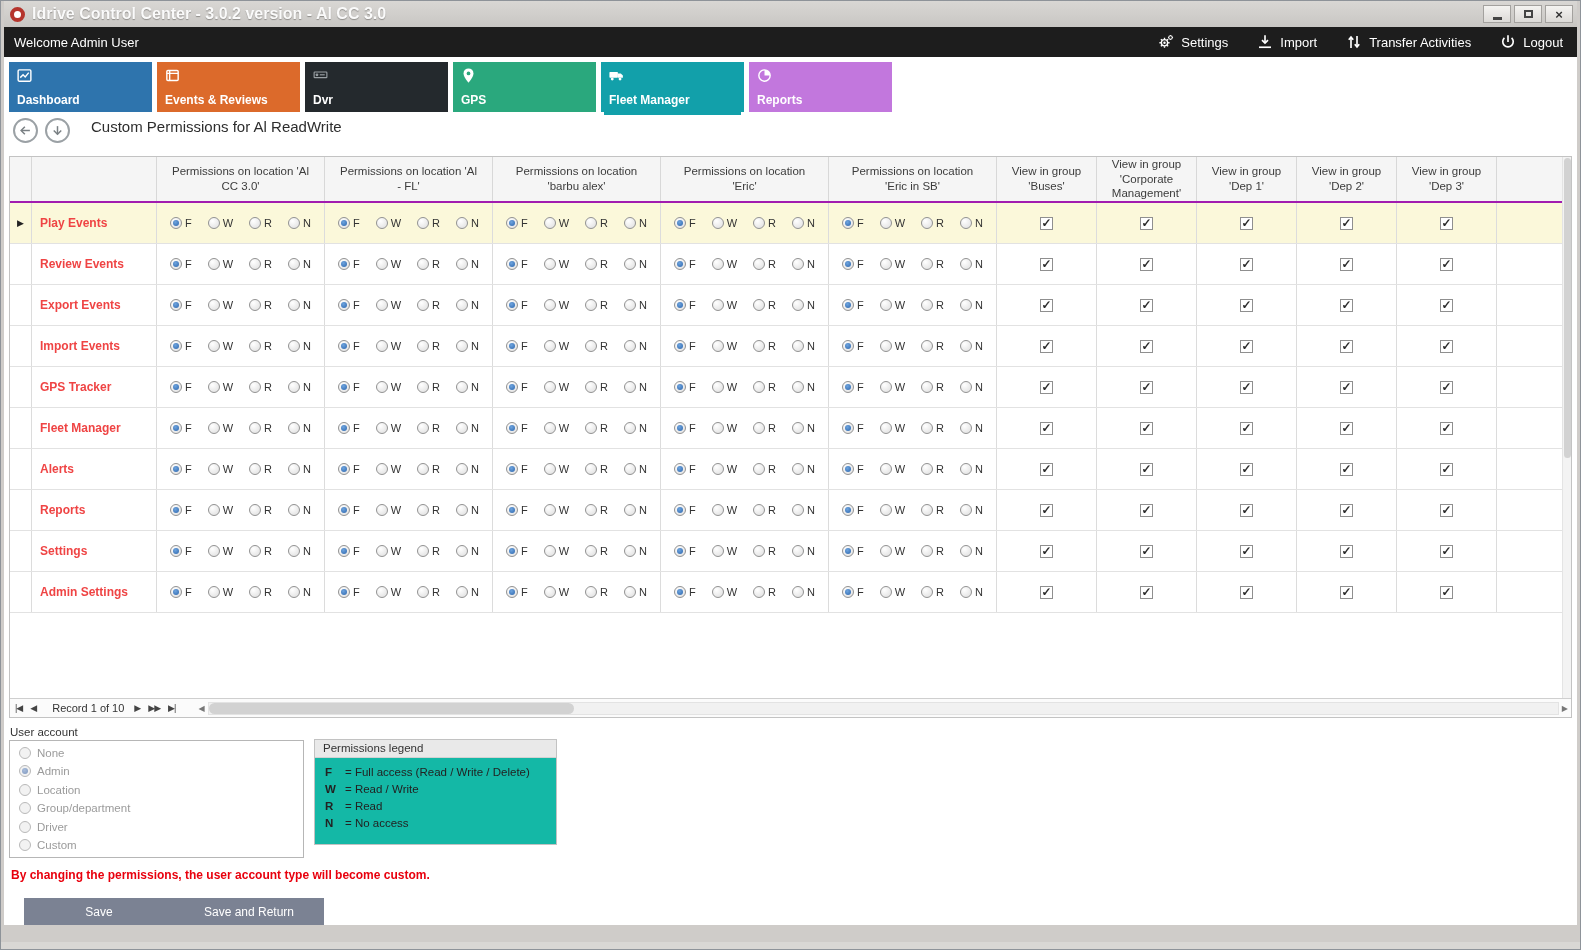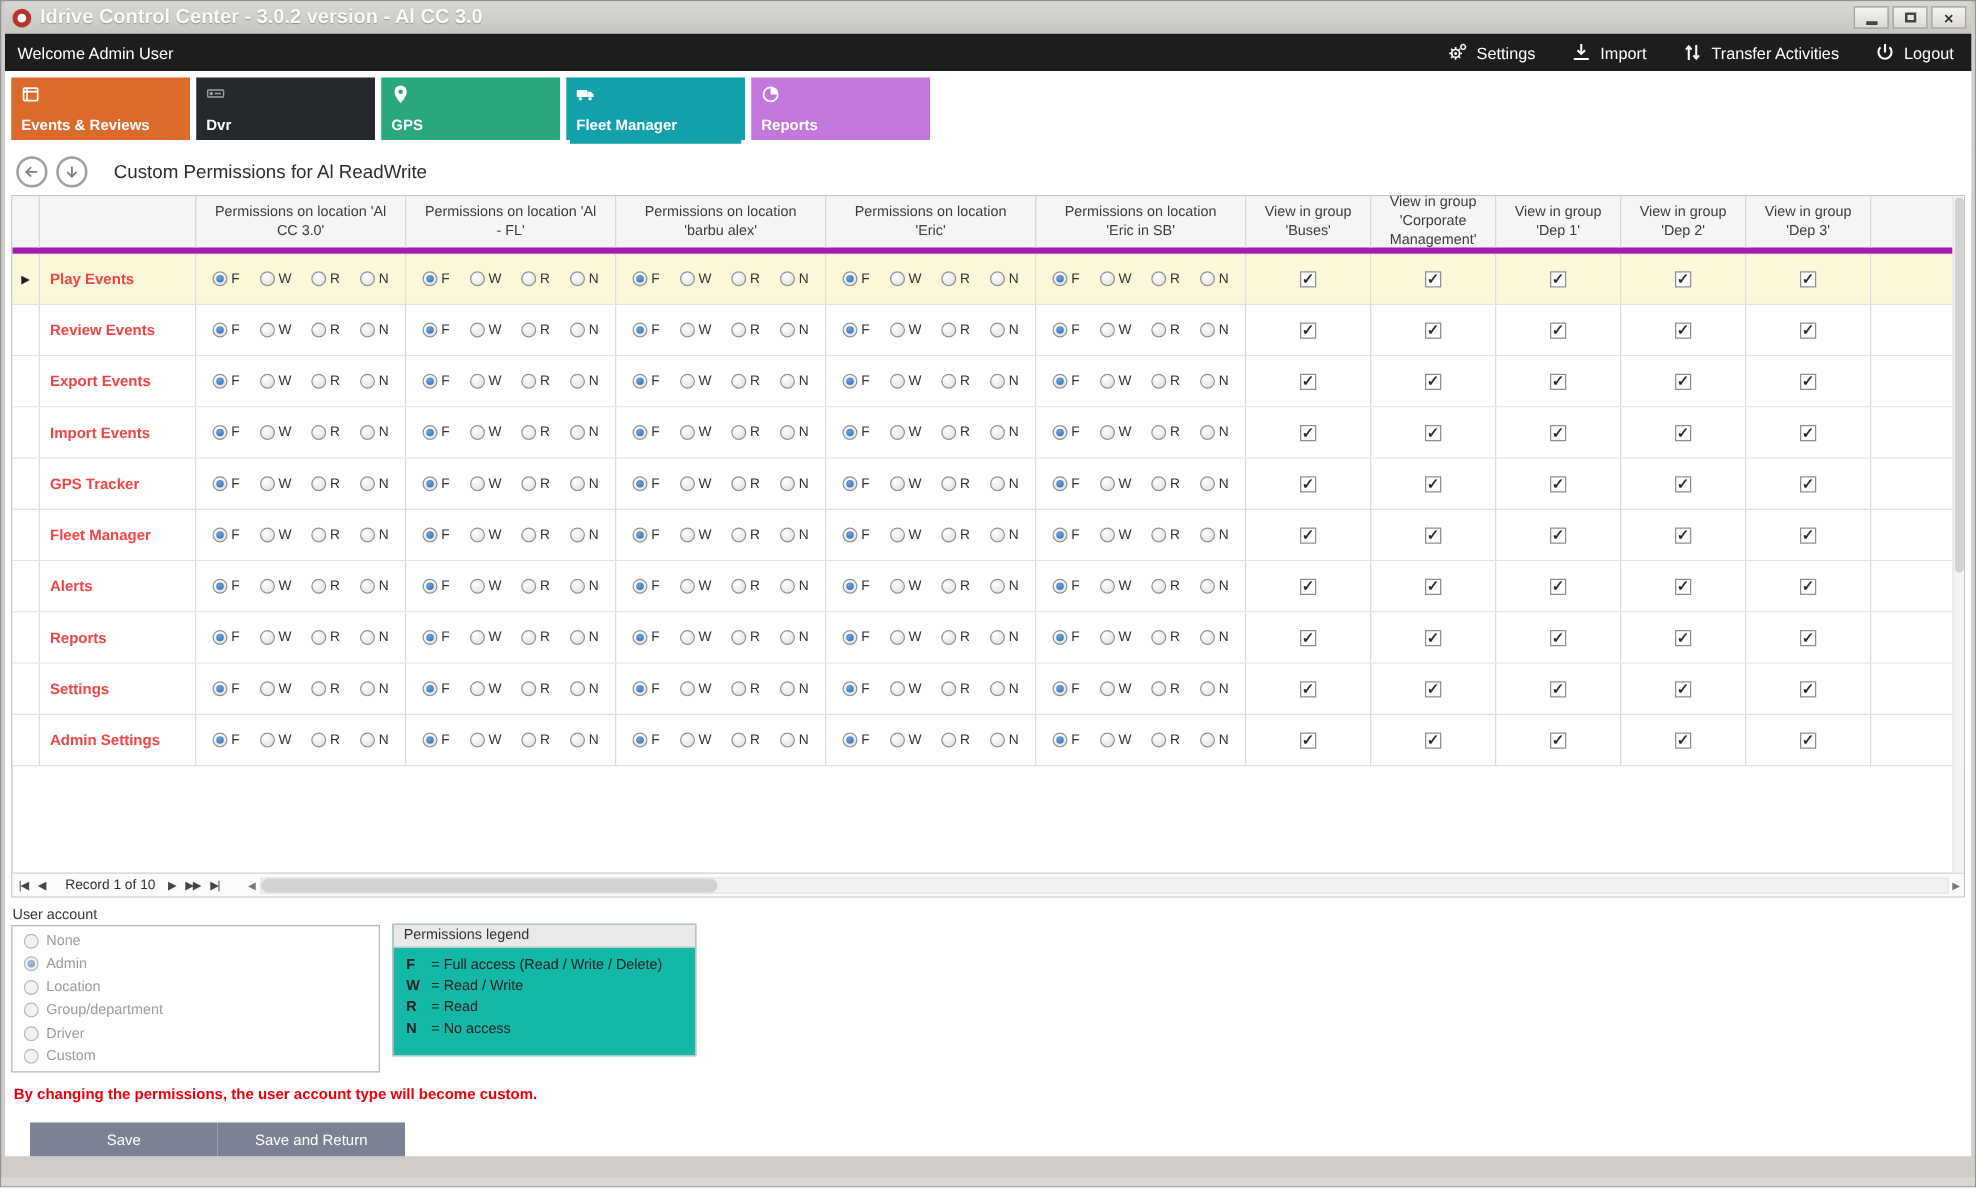--- a/index.html
+++ b/index.html
@@ -26,29 +26,29 @@
   .top-action svg { width:18px; height:18px; display:block; }
 
   
   .tabs { background:#fff; padding:5px 0 6px 5px; display:flex; gap:5px; }
   .tab { width:143px; height:50px; position:relative; color:#fff; }
   .tab-icon { position:absolute; top:5px; left:7px; width:17px; height:17px; }
   .tab-icon svg { width:17px; height:17px; display:block; }
   .tab-label { position:absolute; left:8px; bottom:5px; font-size:12px; font-weight:bold; }
 
   
-  .page-head { background:#fff; height:38px; display:flex; align-items:center; padding-left:9px; }
+  .page-head { background:#fff; height:38px; display:flex; align-items:flex-start; padding-left:9px; }
   .circle-btn { width:25px; height:25px; border-radius:50%; border:2px solid #9ba1a5; background:#fff;
     display:flex; align-items:center; justify-content:center; margin-right:7px; }
   .circle-btn svg { width:15px; height:15px; display:block; }
   .page-title { margin-left:14px; font-size:15px; color:#2d2d2d; }
 
   
   .grid { position:relative; margin:0 5px; background:#fff; border:1px solid #c3c3c3; height:562px; }
-  .grid-header { display:flex; height:46px; background:#f5f5f5; border-bottom:5px solid #a21caf; }
+  .grid-header { display:flex; height:46px; background:#f5f5f5; border-bottom:2px solid #a21caf; }
   .hcell { border-right:1px solid #d8d8d8; display:flex; align-items:center; justify-content:center;
     text-align:center; font-size:11.5px; color:#3c3c3c; line-height:1.3; padding:2px 4px; }
   .grid-body { position:absolute; top:46px; bottom:19px; left:0; right:0; overflow:hidden; }
   .grid-row { display:flex; height:41px; border-bottom:1px solid #e2e2e2; background:#fff; }
   .grid-row.active { background:#fbf8da; }
   .cell { border-right:1px solid #dcdcdc; display:flex; align-items:center; }
   .c-ind { width:22px; justify-content:center; }
   .c-label { width:125px; padding-left:8px; font-size:12px; color:#ef4444;font-weight:bold; }
   .c-perm { width:168px; justify-content:space-between; padding:0 13px; }
   .c-group { width:100px; justify-content:center; }
@@ -173,20 +173,29 @@
             </svg>
           </span>
           <span>Logout</span>
         </div>
       </div>
   </div>
 
   <div class="content">
 
     <div class="tabs" id="tabs">
+        <div class="tab" style="background: rgb(46, 116, 173);">
+          <span class="tab-icon">
+            <svg viewBox="0 0 24 24" fill="none" stroke="#fff" stroke-width="2">
+              <rect x="3" y="4" width="18" height="16" rx="1.5"></rect>
+              <path d="M6 15l4-4 3 3 5-6"></path>
+            </svg>
+          </span>
+          <span class="tab-label">Dashboard</span>
+        </div>
         <div class="tab" style="background: rgb(220, 106, 43);">
           <span class="tab-icon">
             <svg viewBox="0 0 24 24" fill="none" stroke="#fff" stroke-width="2">
               <rect x="4" y="5" width="16" height="14" rx="1.5"></rect>
               <path d="M4 9h16M8 5v14"></path>
             </svg>
           </span>
           <span class="tab-label">Events &amp; Reviews</span>
         </div>
         <div class="tab" style="background: rgb(36, 41, 45);">

